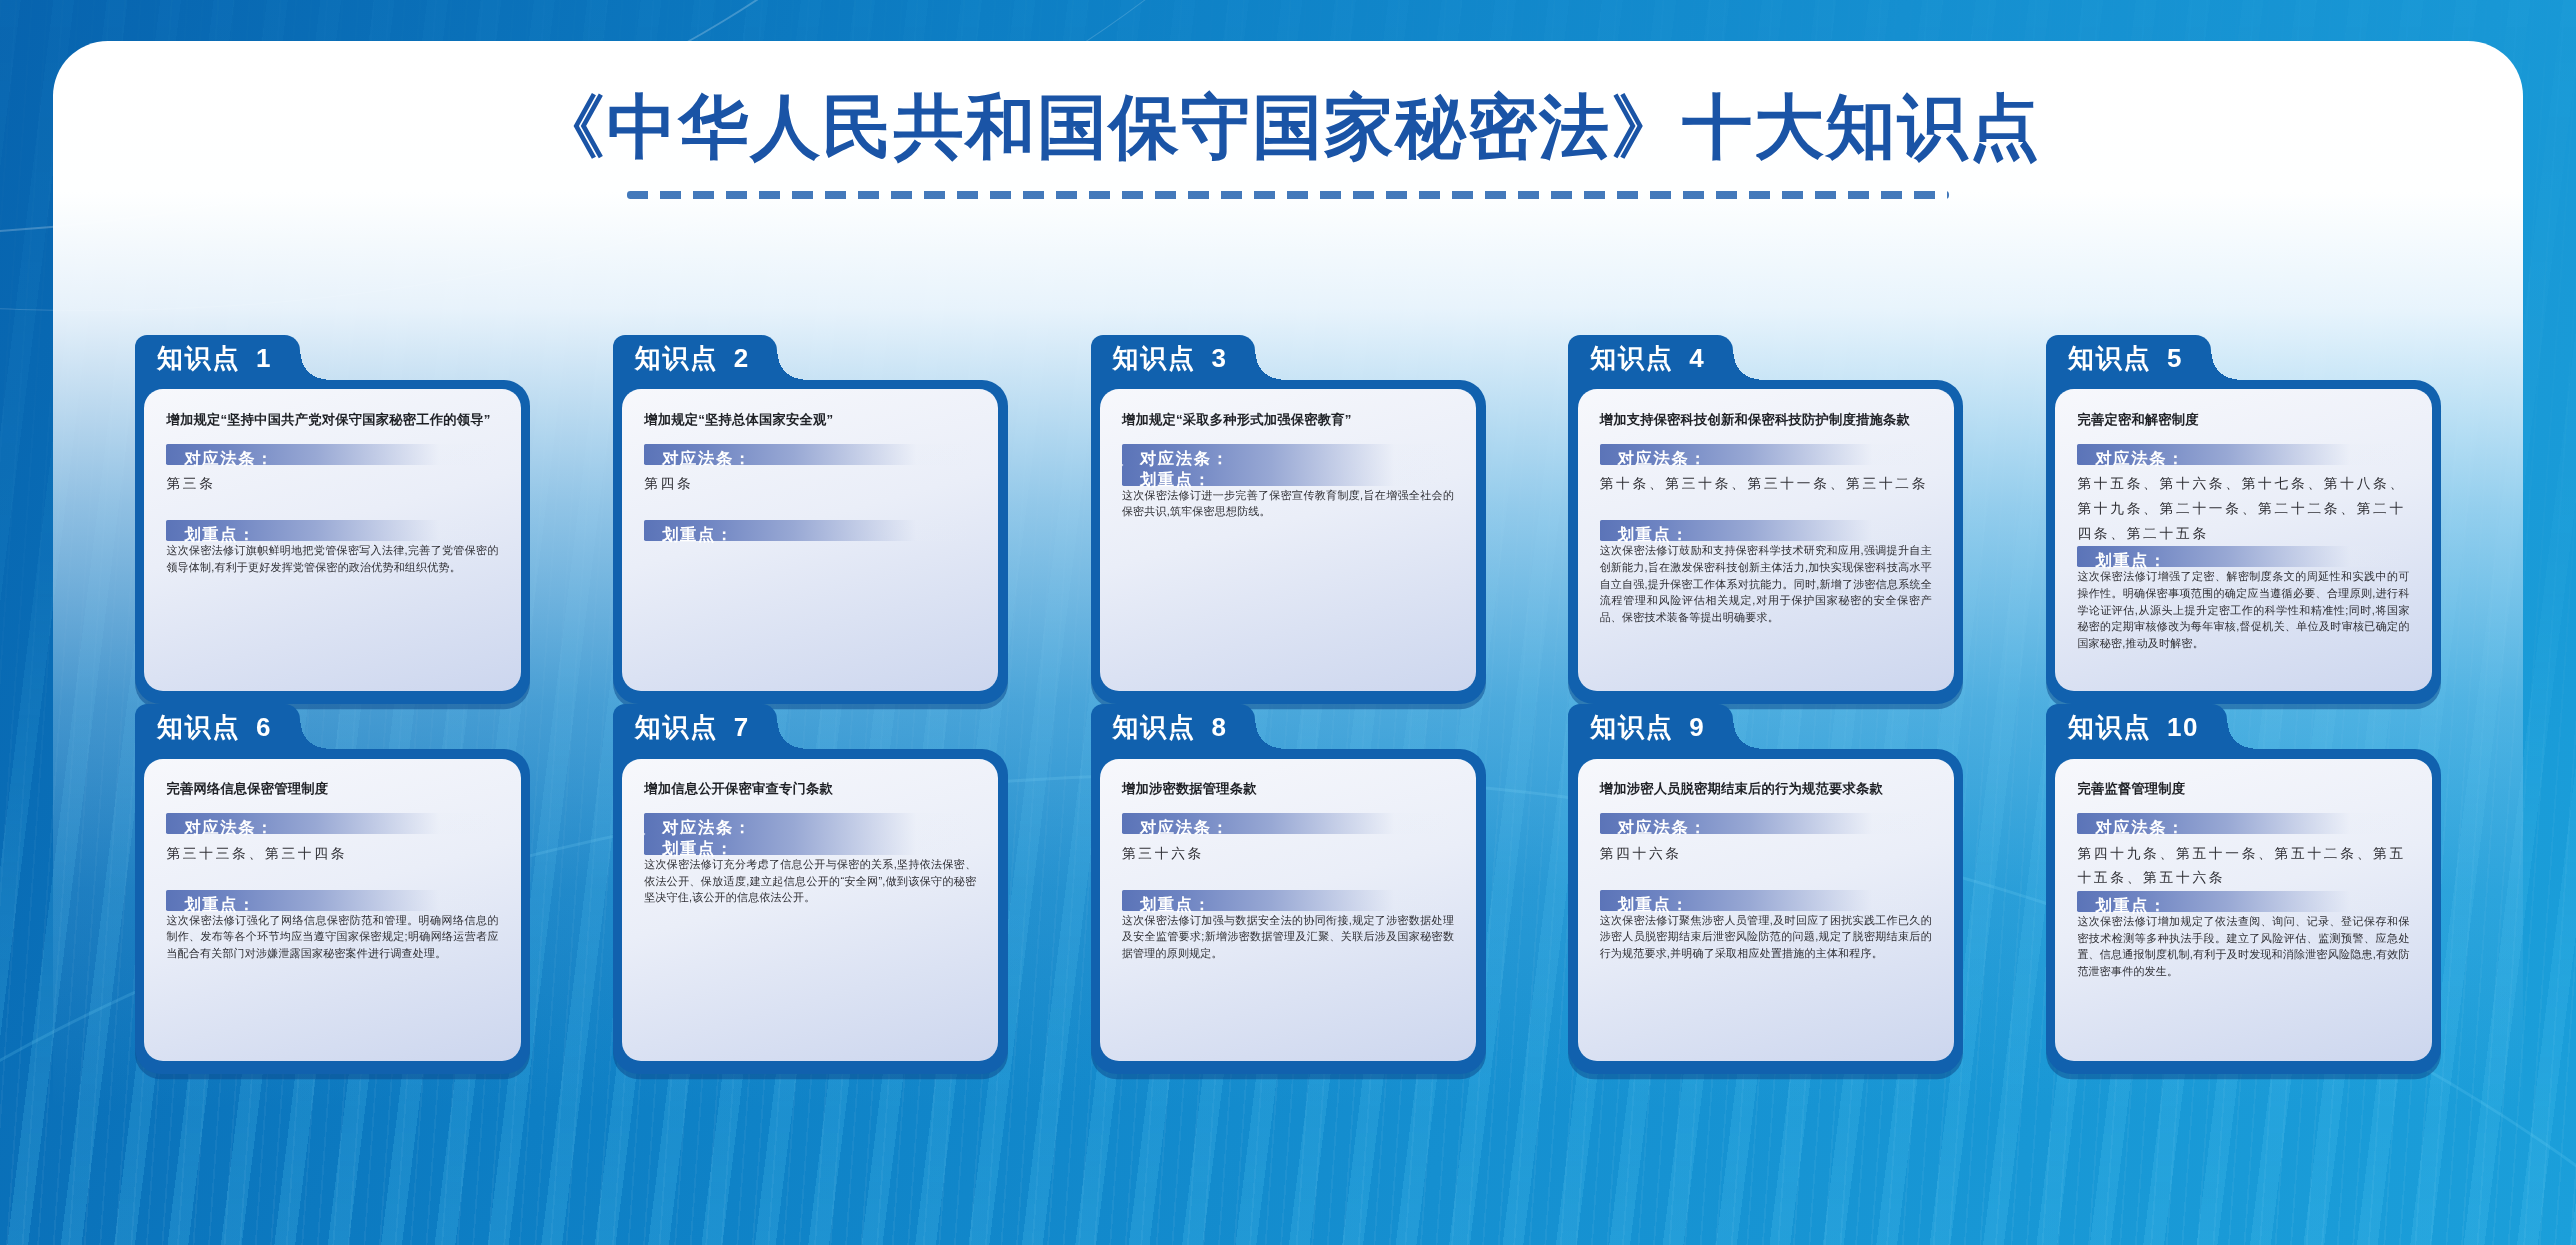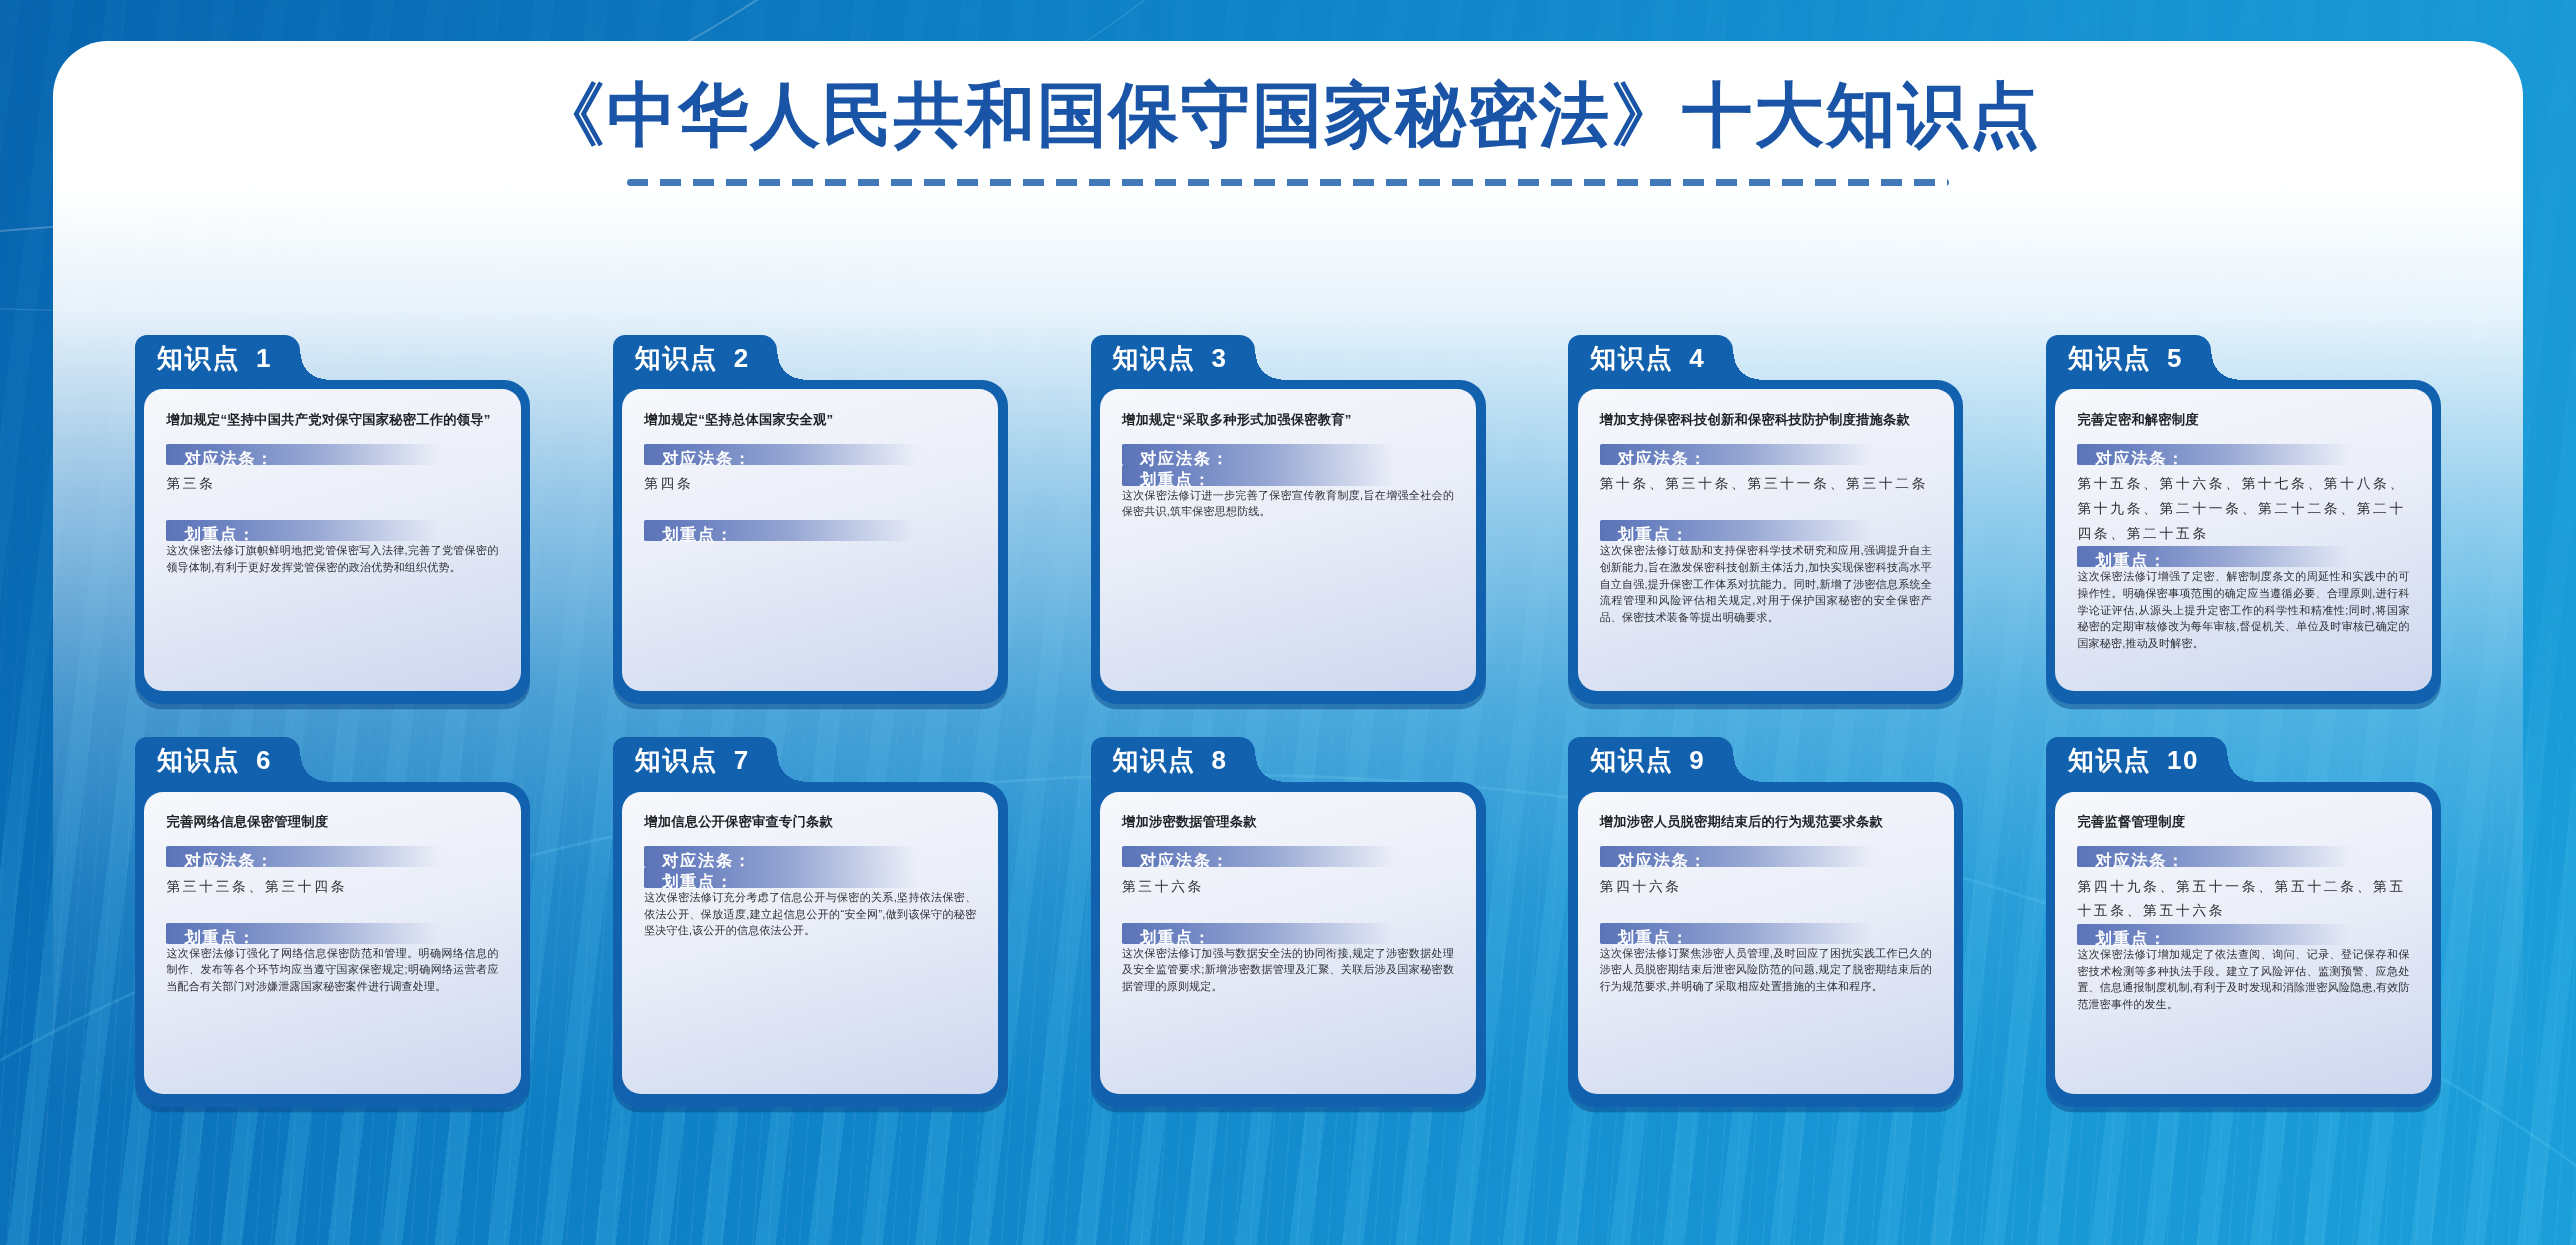--- a/index.html
+++ b/index.html
@@ -31,38 +31,38 @@
     position:absolute;left:53px;top:41px;width:2470px;height:1161px;border-radius:55px;
     background:linear-gradient(180deg,
       #ffffff 0%, #feffff 13%,
       rgba(245,250,255,.94) 23%,
       rgba(213,235,250,.66) 40%,
       rgba(168,218,245,.38) 57%,
       rgba(140,206,241,.16) 73%,
       rgba(255,255,255,0) 92%);
   }
   .page-title{
-    margin:4px;padding-top:24px;text-align:center;
+    margin:16px;padding-top:24px;text-align:center;
     font-size:70px;font-weight:900;letter-spacing:1.7px;color:#1a54a6;
   }
   .dash{
     width:1322px;height:7.7px;margin:15.5px auto 0;border-radius:3.4px;
     background:repeating-linear-gradient(90deg,#2e6ab3 0 20.6px, rgba(46,106,179,0) 20.6px 33px);
     opacity:.9;
   }
   .intro{
     width:2330px;margin:20.6px auto 0;
     font-size:33px;line-height:1.95;color:#111418;font-weight:500;
     text-align:justify;text-indent:2em;letter-spacing:0.4px;
   }
 
   .grid{
     position:absolute;left:82px;right:82px;top:294px;
     display:grid;grid-template-columns:repeat(5,395px);
-    justify-content:space-between;row-gap:33px;
+    justify-content:space-between;
   }
 
   .card{width:395px;}
   .tab{
     position:relative;display:inline-block;z-index:1;
     height:45px;line-height:46px;padding:0 27.5px 0 22px;
     background:#1161ae;color:#fff;
     border-radius:12px 15.5px 0 0;
     font-size:26px;font-weight:800;letter-spacing:1.7px;word-spacing:6.9px;
   }

